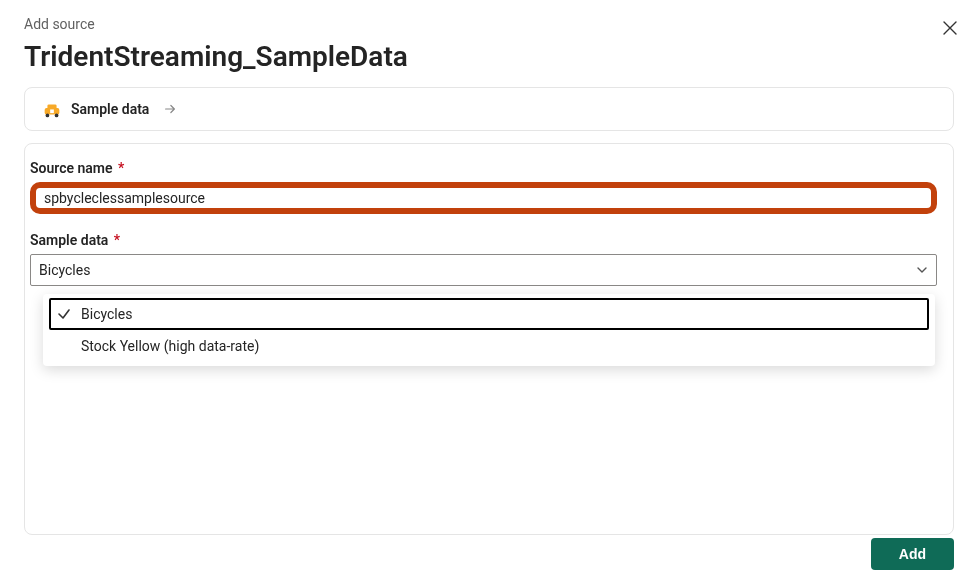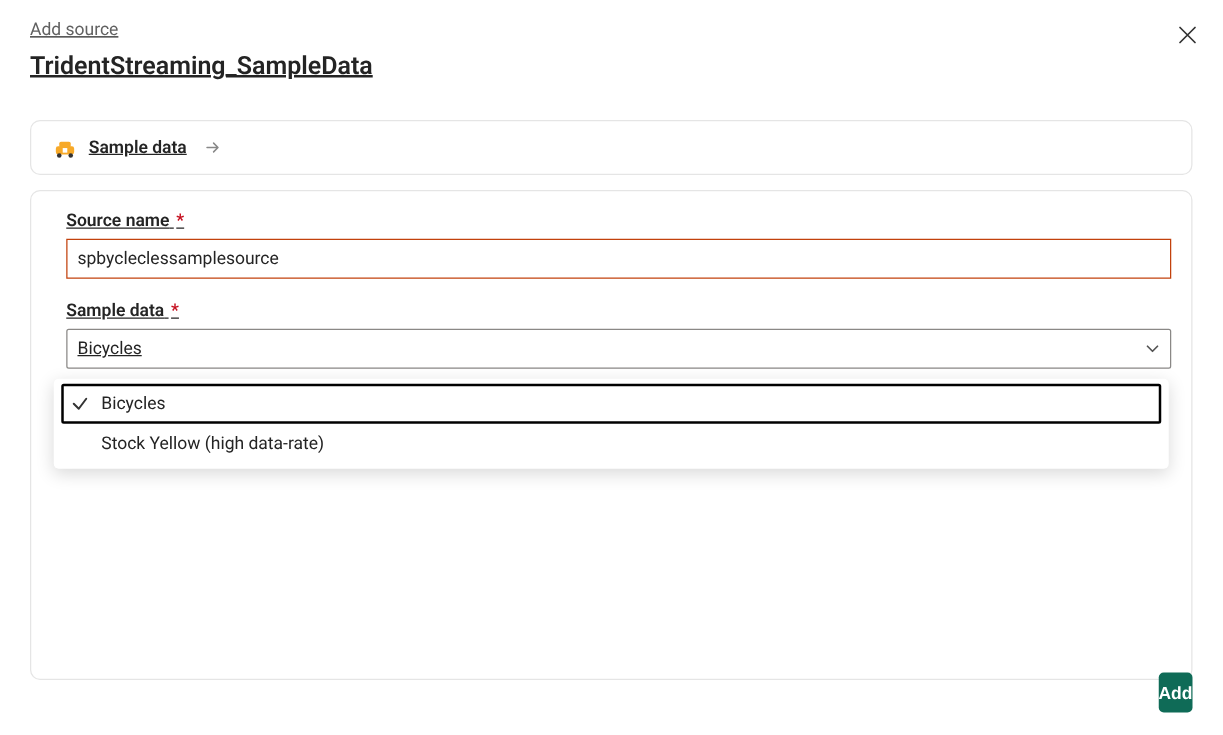--- a/index.html
+++ b/index.html
@@ -9,40 +9,39 @@
     font-family: "Segoe UI", -apple-system, Roboto, sans-serif;
     font-size: 14px;
     color: #242424;
     background: #ffffff;
   }
   .panel {
     position: relative;
     width: 978px;
     height: 588px;
     padding: 16px 24px 18px 24px;
-    text-decoration: underline;
   }
   .close-btn {
     position: absolute;
     top: 20px;
     right: 18px;
     width: 18px; height: 18px;
     cursor: pointer;
     color: #333;
   }
   .close-btn svg { width: 16px; height: 16px; display:block; }
   .subtitle {
     font-size: 14px;
     color: #616161;
     margin-bottom: 8px;
   }
   .title {
-    font-size: 20px;
+    font-size: 28px;
     font-weight: 600;
-    margin-bottom: 32px;
+    margin-bottom: 14px;
   }
   .breadcrumb-card {
     border: 1px solid #e5e5e5;
     border-radius: 8px;
     padding: 10px 16px;
     display: flex;
     align-items: center;
     gap: 14px;
     margin-bottom: 12px;
     background: #fff;
@@ -56,36 +55,36 @@
   .crumb-label.bold { font-weight: 600; }
   .arrow { color: #888; display:flex; align-items:center; }
   .arrow svg { width: 14px; height: 14px; }
   .icon-box {
     width: 22px; height: 22px;
     display: flex; align-items: center; justify-content: center;
   }
   .form-card {
     border: 1px solid #e5e5e5;
     border-radius: 8px;
-    padding: 16px 16px 16px 28px;
+    padding: 16px 16px 16px 5px;
     background: #fff;
     height: 392px;
     position: relative;
   }
   .field-label {
     font-size: 14px;
     font-weight: 600;
     margin-bottom: 6px;
   }
   .req { color: #c50f1f; margin-left: 2px; }
   .text-input {
     width: 100%;
     height: 32px;
-    border: 1px solid #c2410c;
-    border-radius: 0;
+    border: 6px solid #c2410c;
+    border-radius: 10px;
     padding: 0 8px;
     font-size: 14px;
     font-family: inherit;
     color: #242424;
     outline: none;
     margin-bottom: 18px;
   }
   .select-box {
     width: 100%;
     height: 32px;
@@ -137,21 +136,21 @@
     position: absolute;
     right: 24px;
     bottom: 18px;
   }
   .add-btn {
     background: #0f6b57;
     color: #fff;
     border: none;
     border-radius: 4px;
     height: 32px;
-    padding: 0 0;
+    padding: 0 28px;
     font-size: 14px;
     font-weight: 600;
     cursor: pointer;
   }
 </style>
 </head>
 <body>
 
 <div class="panel">
 

